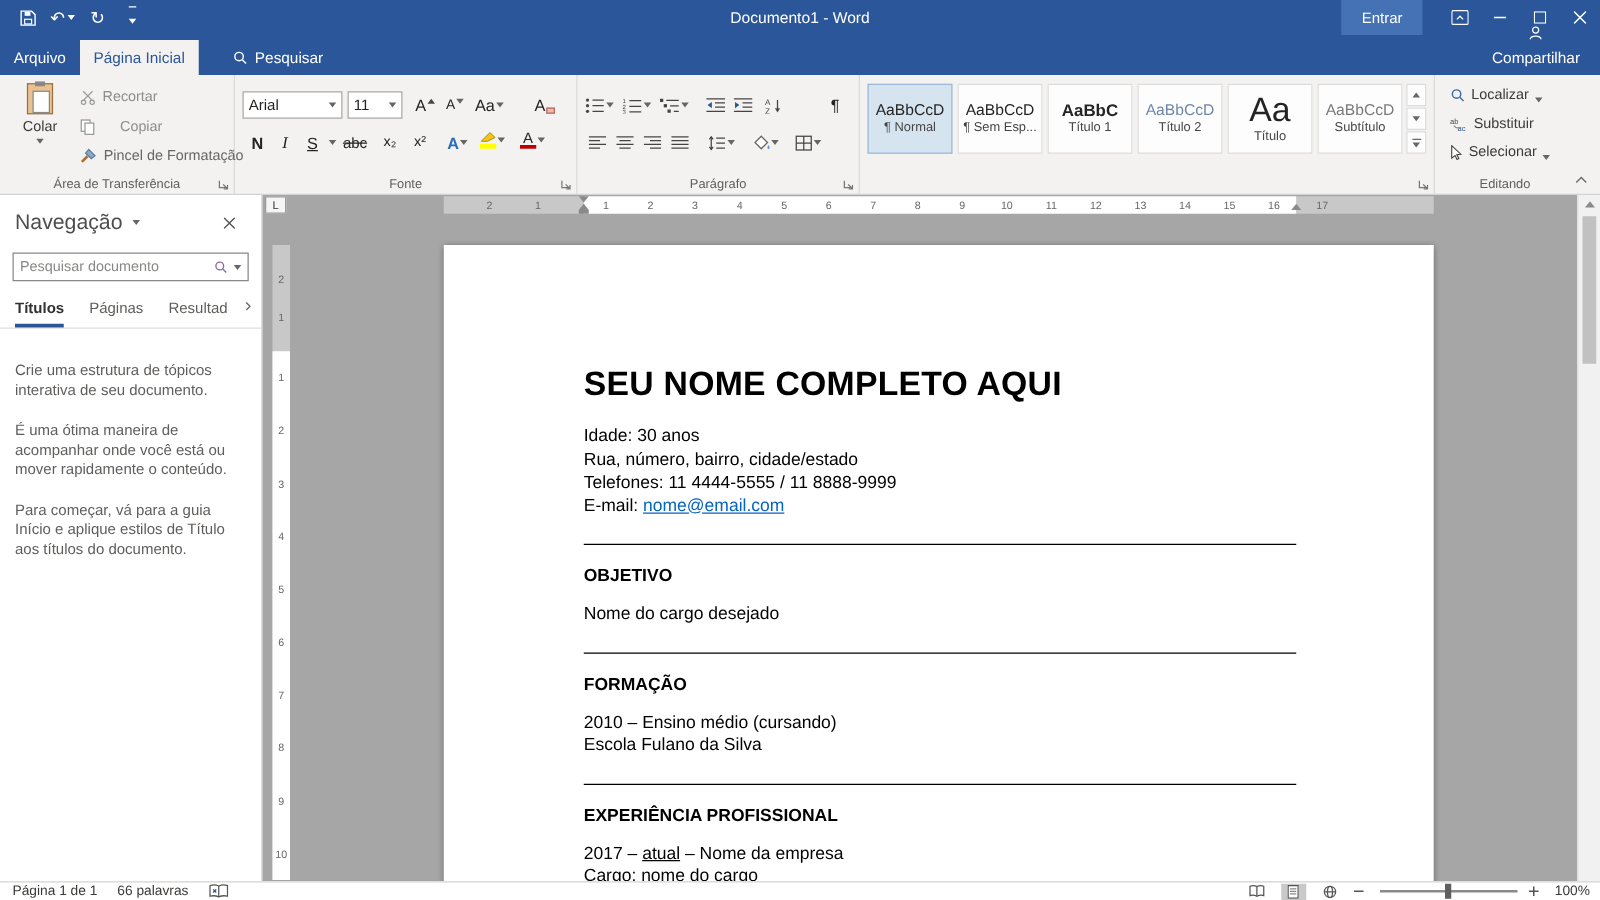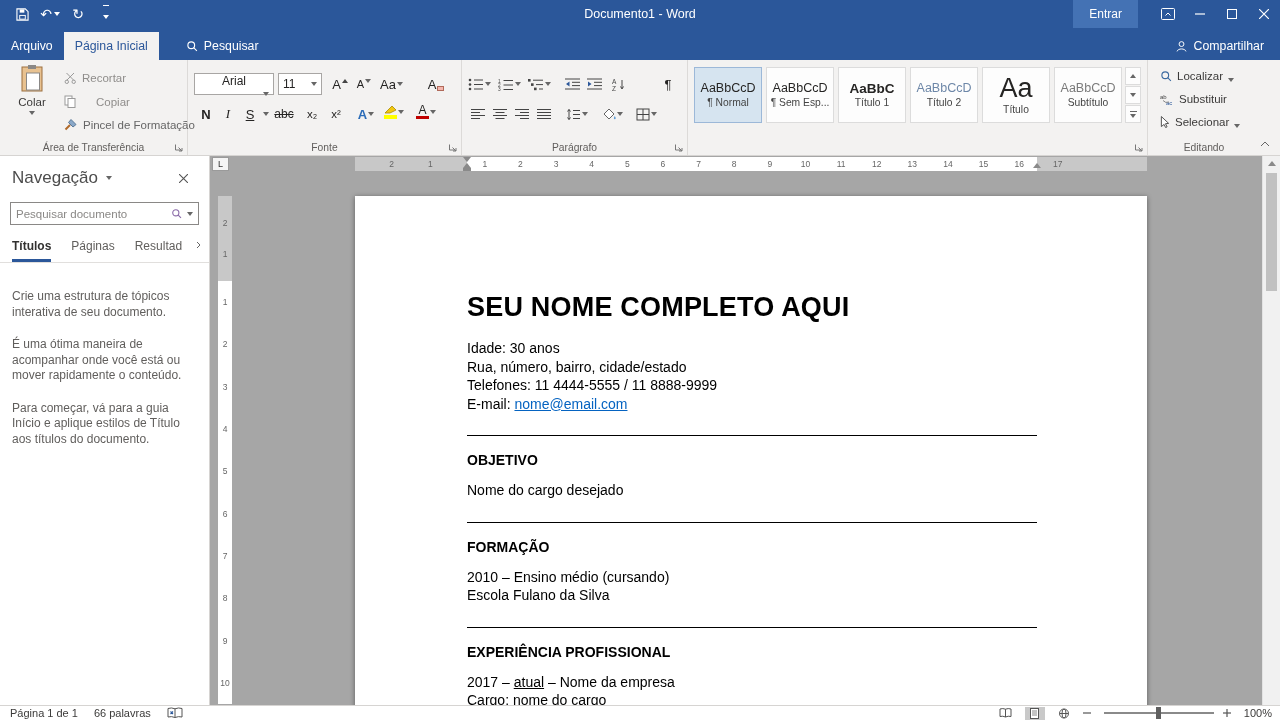--- a/index.html
+++ b/index.html
@@ -18,21 +18,21 @@
   .signin { background:#4472b4; font-size:12px; padding:12px 16px; margin-right:14px; border-radius:1px; }
   .winbtn { width:32px; height:28px; display:flex; align-items:center; justify-content:center; }
   .qat-c { display:inline-block; border-top:1.5px solid #fff; padding-top:2px; }
 
   
   .tabrow { position:absolute; left:0; top:28px; width:1280px; height:32px; background:#2b579a; display:flex; align-items:flex-end; color:#fff; }
   .tab { font-size:12.3px; padding:7px 11px; white-space:nowrap; }
   .tab.active { background:#f3f2f1; color:#2b579a; }
   .tabs-rest { display:flex; }
   .tab.search { display:flex; align-items:center; gap:6px; margin-left:16px; }
-  .share { margin-left:auto; display:flex; align-items:center; gap:6px; font-size:12.3px; padding:7px 16px; }
+  .share { margin-left:auto; display:flex; align-items:center; gap:6px; font-size:12.3px; padding:7px 16px;flex-direction:column; }
 
   
   .ribbon { position:absolute; left:0; top:60px; width:1280px; height:96px; background:#f3f2f1; border-bottom:1px solid #d6d4d2; }
   .rgroup { position:absolute; top:0; height:95px; border-right:1px solid #dcdad8; }
   .glabel { position:absolute; bottom:2px; left:0; right:0; text-align:center; font-size:10.3px; color:#605e5c; white-space:nowrap; }
   .dlg { position:absolute; bottom:3px; right:4px; }
   .g-clip { left:0; width:188px; }
   .g-font { left:188px; width:274px; }
   .g-par  { left:462px; width:226px; }
   .g-sty  { left:688px; width:460px; }
@@ -220,21 +220,21 @@
     <div class="glabel">Área de Transferência</div>
     <span class="dlg">
         <svg width="9" height="9">
           <path d="M1.5 1.5 v5.5 h5.5" fill="none" stroke="#777"></path>
           <path d="M4.5 4.5 L8 8 M8 5 v3 h-3" fill="none" stroke="#777"></path>
         </svg>
       </span>
   </div>
 
   <div class="rgroup g-font">
-    <div class="combo" style="left:6px; top:13px; width:80px;flex-direction:column;">
+    <div class="combo" style="left:6px; top:13px; width:80px;">
         <span>Arial</span>
         <i class="dar"></i>
       </div>
     <div class="combo" style="left:90px; top:13px; width:44px;">
         <span>11</span>
         <i class="dar"></i>
       </div>
     <div class="fbtn" style="left:142px; top:13px;">
         <span>A</span>
         <i style="width:0;height:0;border-left:3px solid transparent;border-right:3px solid transparent;border-bottom:4px solid #444;margin-bottom:7px;"></i>

